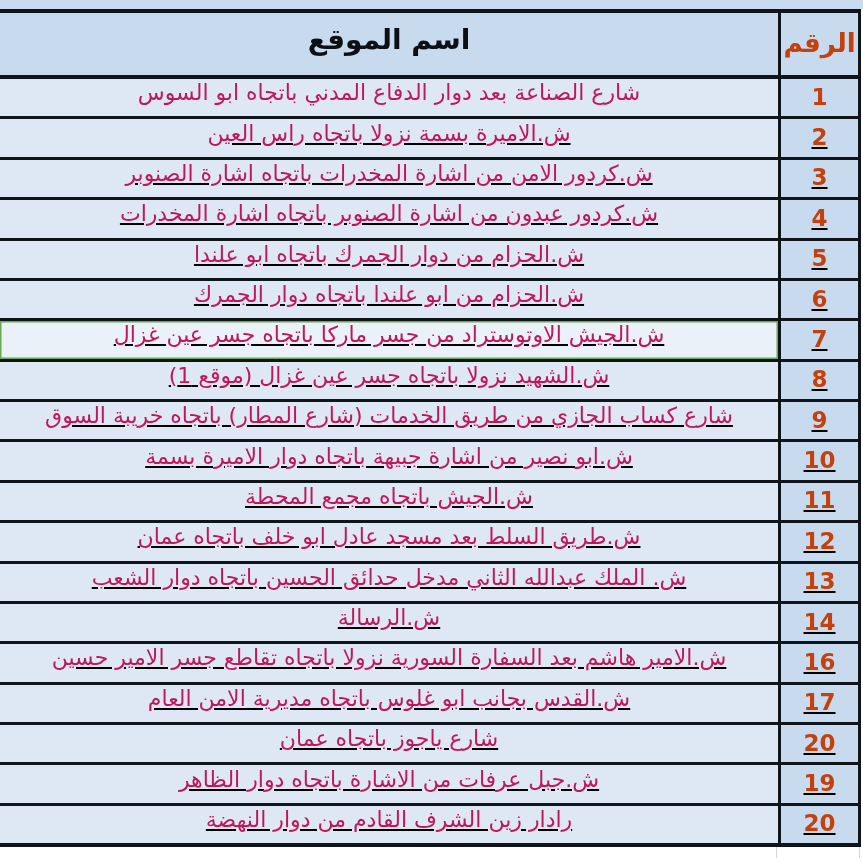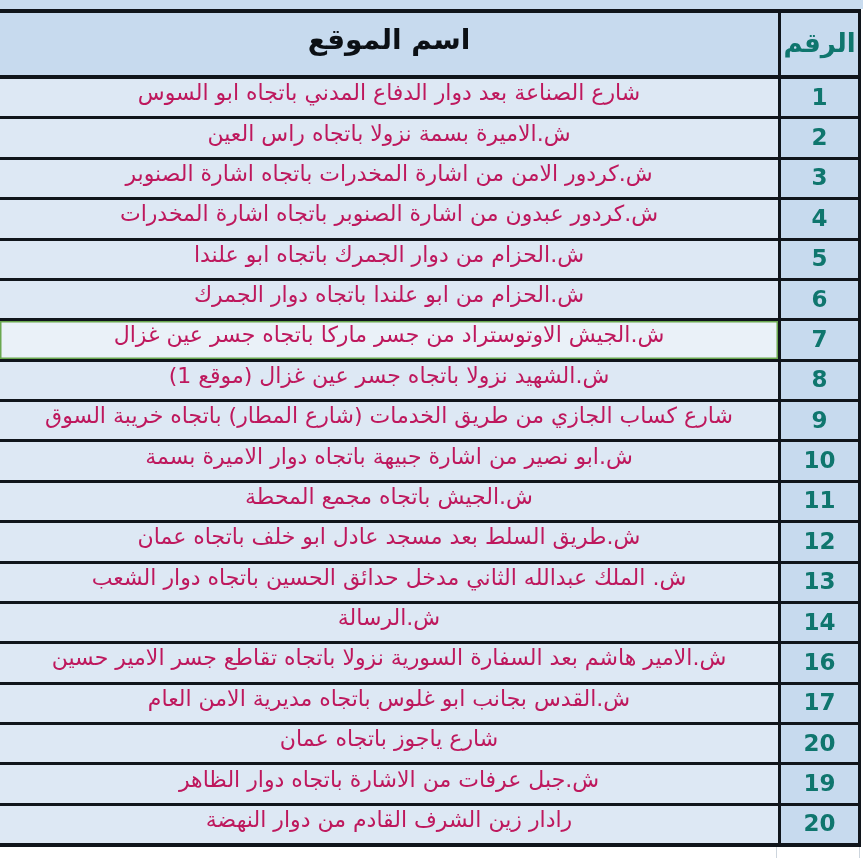--- a/index.html
+++ b/index.html
@@ -29,41 +29,41 @@
     display: flex; flex-direction: row;
     align-items: stretch;
     flex: 1 1 auto;
     min-height: 0;
   }
   .header-row {
     flex: 0 0 62px;
     border-bottom: 4px solid #10151b;
   }
   #rows { display: flex; flex-direction: column; flex: 1 1 auto; }
-  #rows .row:not(:first-child) { border-top: 3.5px solid #10151b; }
+  #rows .row:not(:first-child) { border-top: 3.5px solid #10151b; text-decoration: underline; }
   .cell {
     display: flex; align-items: center; justify-content: center;
     direction: rtl; text-align: center;
     box-sizing: border-box;
     color: #be185d;
     overflow: hidden; white-space: nowrap;
   }
   .name-cell {
     flex: 1 1 auto;
     background: #dde8f4;
     font-size: 22px;
     padding: 0 6px 10px 6px;
   }
   .num-cell {
     flex: 0 0 80px;
     background: #c7daee;
     border-left: 3.5px solid #10151b;
     font-weight: bold;
     font-size: 23px;
-    color: #0f766e;
+    color: #c2410c;
     padding-bottom: 2px;
   }
   .header-row .name-cell {
     background: #c7daee;
     font-weight: bold;
     font-size: 28px;
     color: #0c1015;
   }
   .header-row .num-cell { font-size: 26px; }
   .row.highlighted .name-cell {

